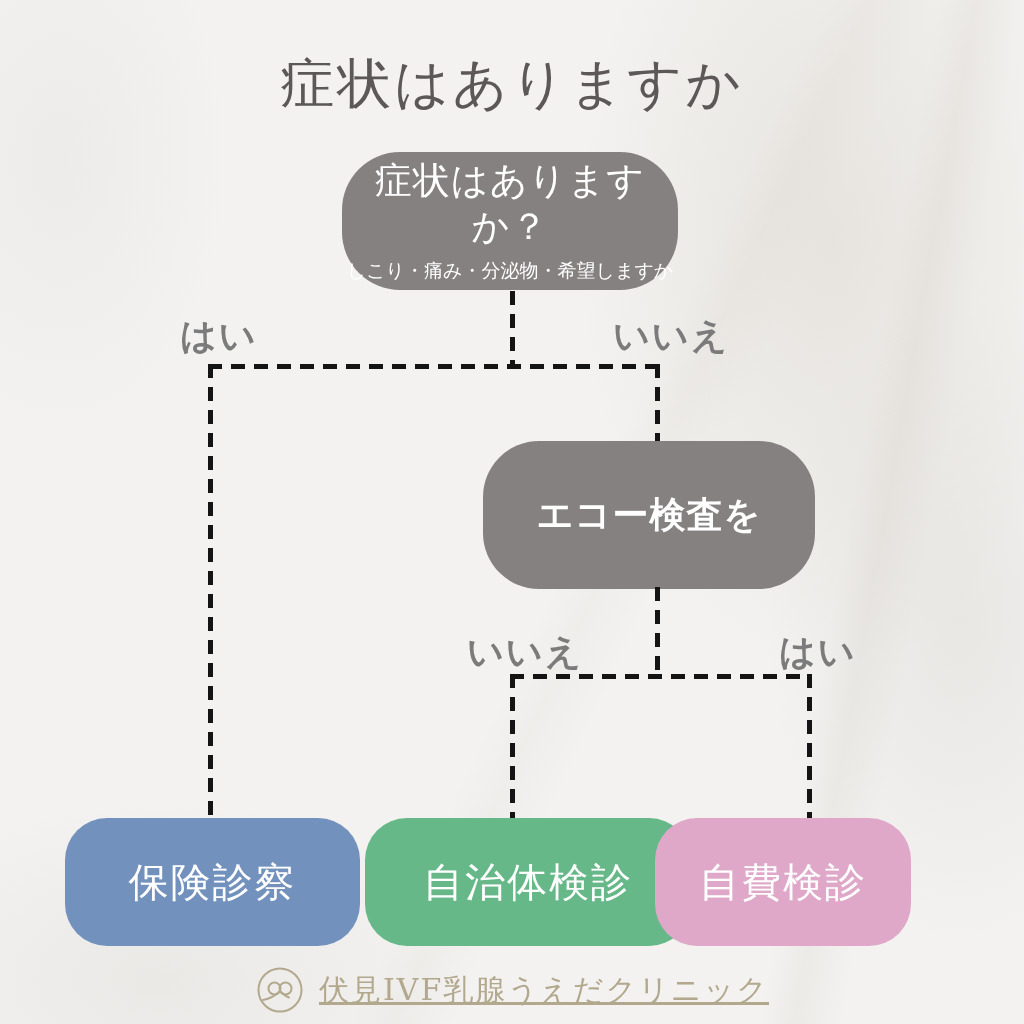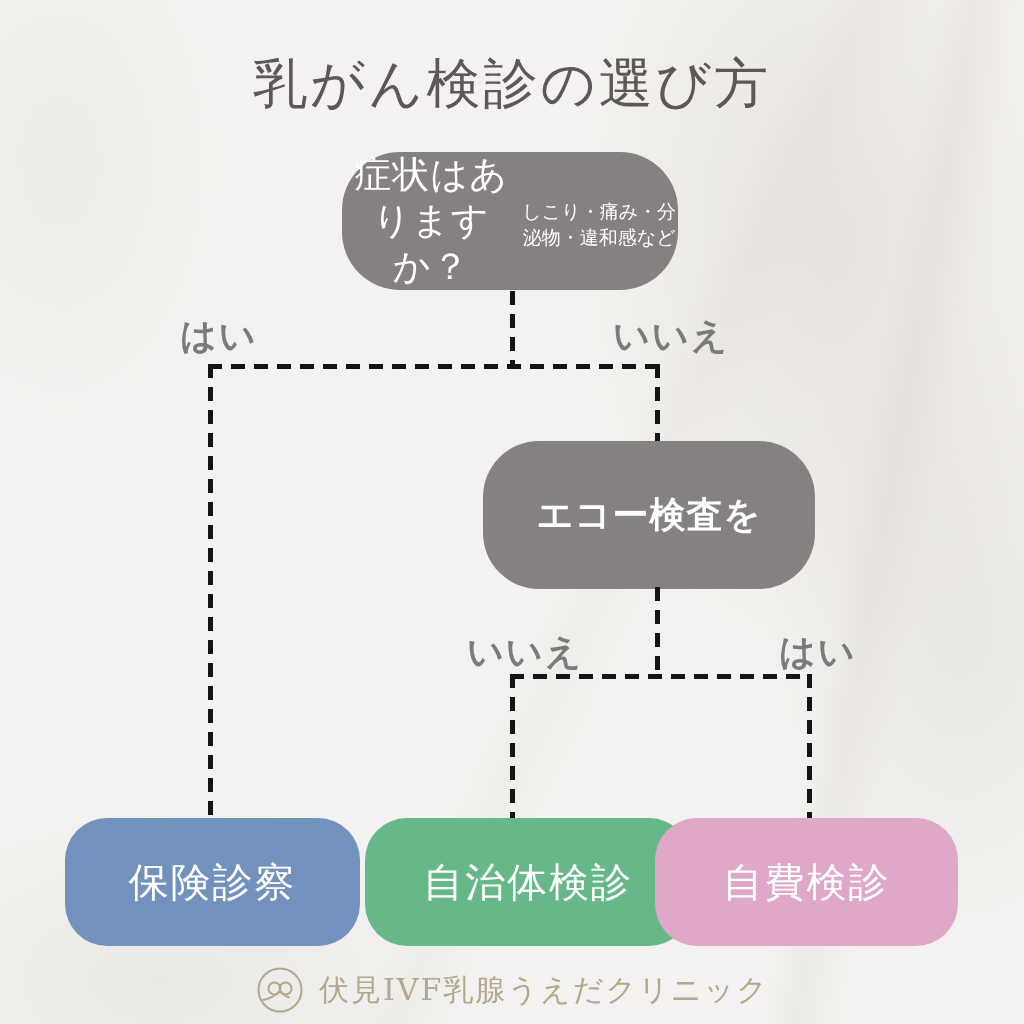--- a/index.html
+++ b/index.html
@@ -23,21 +23,21 @@
   .stage{position:absolute;inset:0;}
 
   .title{
     position:absolute;left:0;top:48px;width:1024px;
     text-align:center;font-size:54px;letter-spacing:3px;
     color:#5b5857;font-weight:500;
   }
 
   .qbox{
     position:absolute;color:#ffffff;text-align:center;
-    display:flex;justify-content:center;align-items:center;
+    display:flex;flex-direction:column;justify-content:center;align-items:center;
   }
   .qbox-1{left:342px;top:152px;width:336px;height:138px;border-radius:58px;}
   .qbox-2{left:483px;top:441px;width:332px;height:148px;border-radius:56px;}
   .qbox .q-main{font-size:37px;letter-spacing:1px;line-height:1.25;}
   .qbox .q-sub{font-size:19px;margin-top:8px;letter-spacing:0px;}
   .qbox-2 .q-main{font-size:36px;line-height:1.45;}
 
   .branch-label{
     position:absolute;font-size:36px;color:#7b7b7b;letter-spacing:2px;white-space:nowrap;font-weight:bold;
   }
@@ -64,45 +64,46 @@
   .v-b2-left   {left:510px;top:674px;height:146px;}
   .v-b2-right  {left:807px;top:674px;height:151px;}
 
   .outcome{
     position:absolute;top:818px;height:128px;border-radius:42px;
     display:flex;align-items:center;justify-content:center;
     color:#ffffff;font-size:40px;letter-spacing:2px;
   }
   .outcome-1{left:65px;width:295px;}
   .outcome-2{left:365px;width:326px;}
-  .outcome-3{left:655px;width:303px;}
+  .outcome-3{left:655px;width:256px;}
 
   .footer{
     position:absolute;left:0;top:965px;width:1024px;
     display:flex;align-items:center;justify-content:center;gap:14px;
     color:#b2a88e;
+    text-decoration:underline;
   }
   .footer .clinic-name{
     font-family:"DejaVu Serif","Liberation Serif",serif;
     font-size:30px;letter-spacing:2px;
   }
   .logo{width:50px;height:50px;flex:0 0 auto;}
 </style>
 </head>
 <body>
 
 <div class="marble"></div>
 
 <div class="stage">
 
-  <div class="title">乳がん検診の選び方</div>
+  <div class="title">症状はありますか</div>
 
   <div class="qbox qbox-1" style="background: rgb(133, 129, 129);">
     <div class="q-main">症状はありますか？</div>
-    <div class="q-sub">しこり・痛み・分泌物・違和感など</div>
+    <div class="q-sub">しこり・痛み・分泌物・希望しますか</div>
   </div>
 
   <div class="dash-v v-q1-down"></div>
   <div class="dash-h h-branch1"></div>
   <div class="dash-v v-b1-left"></div>
   <div class="dash-v v-b1-right"></div>
 
   <div class="branch-label lbl-yes-1">はい</div>
   <div class="branch-label lbl-no-1">いいえ</div>
 

